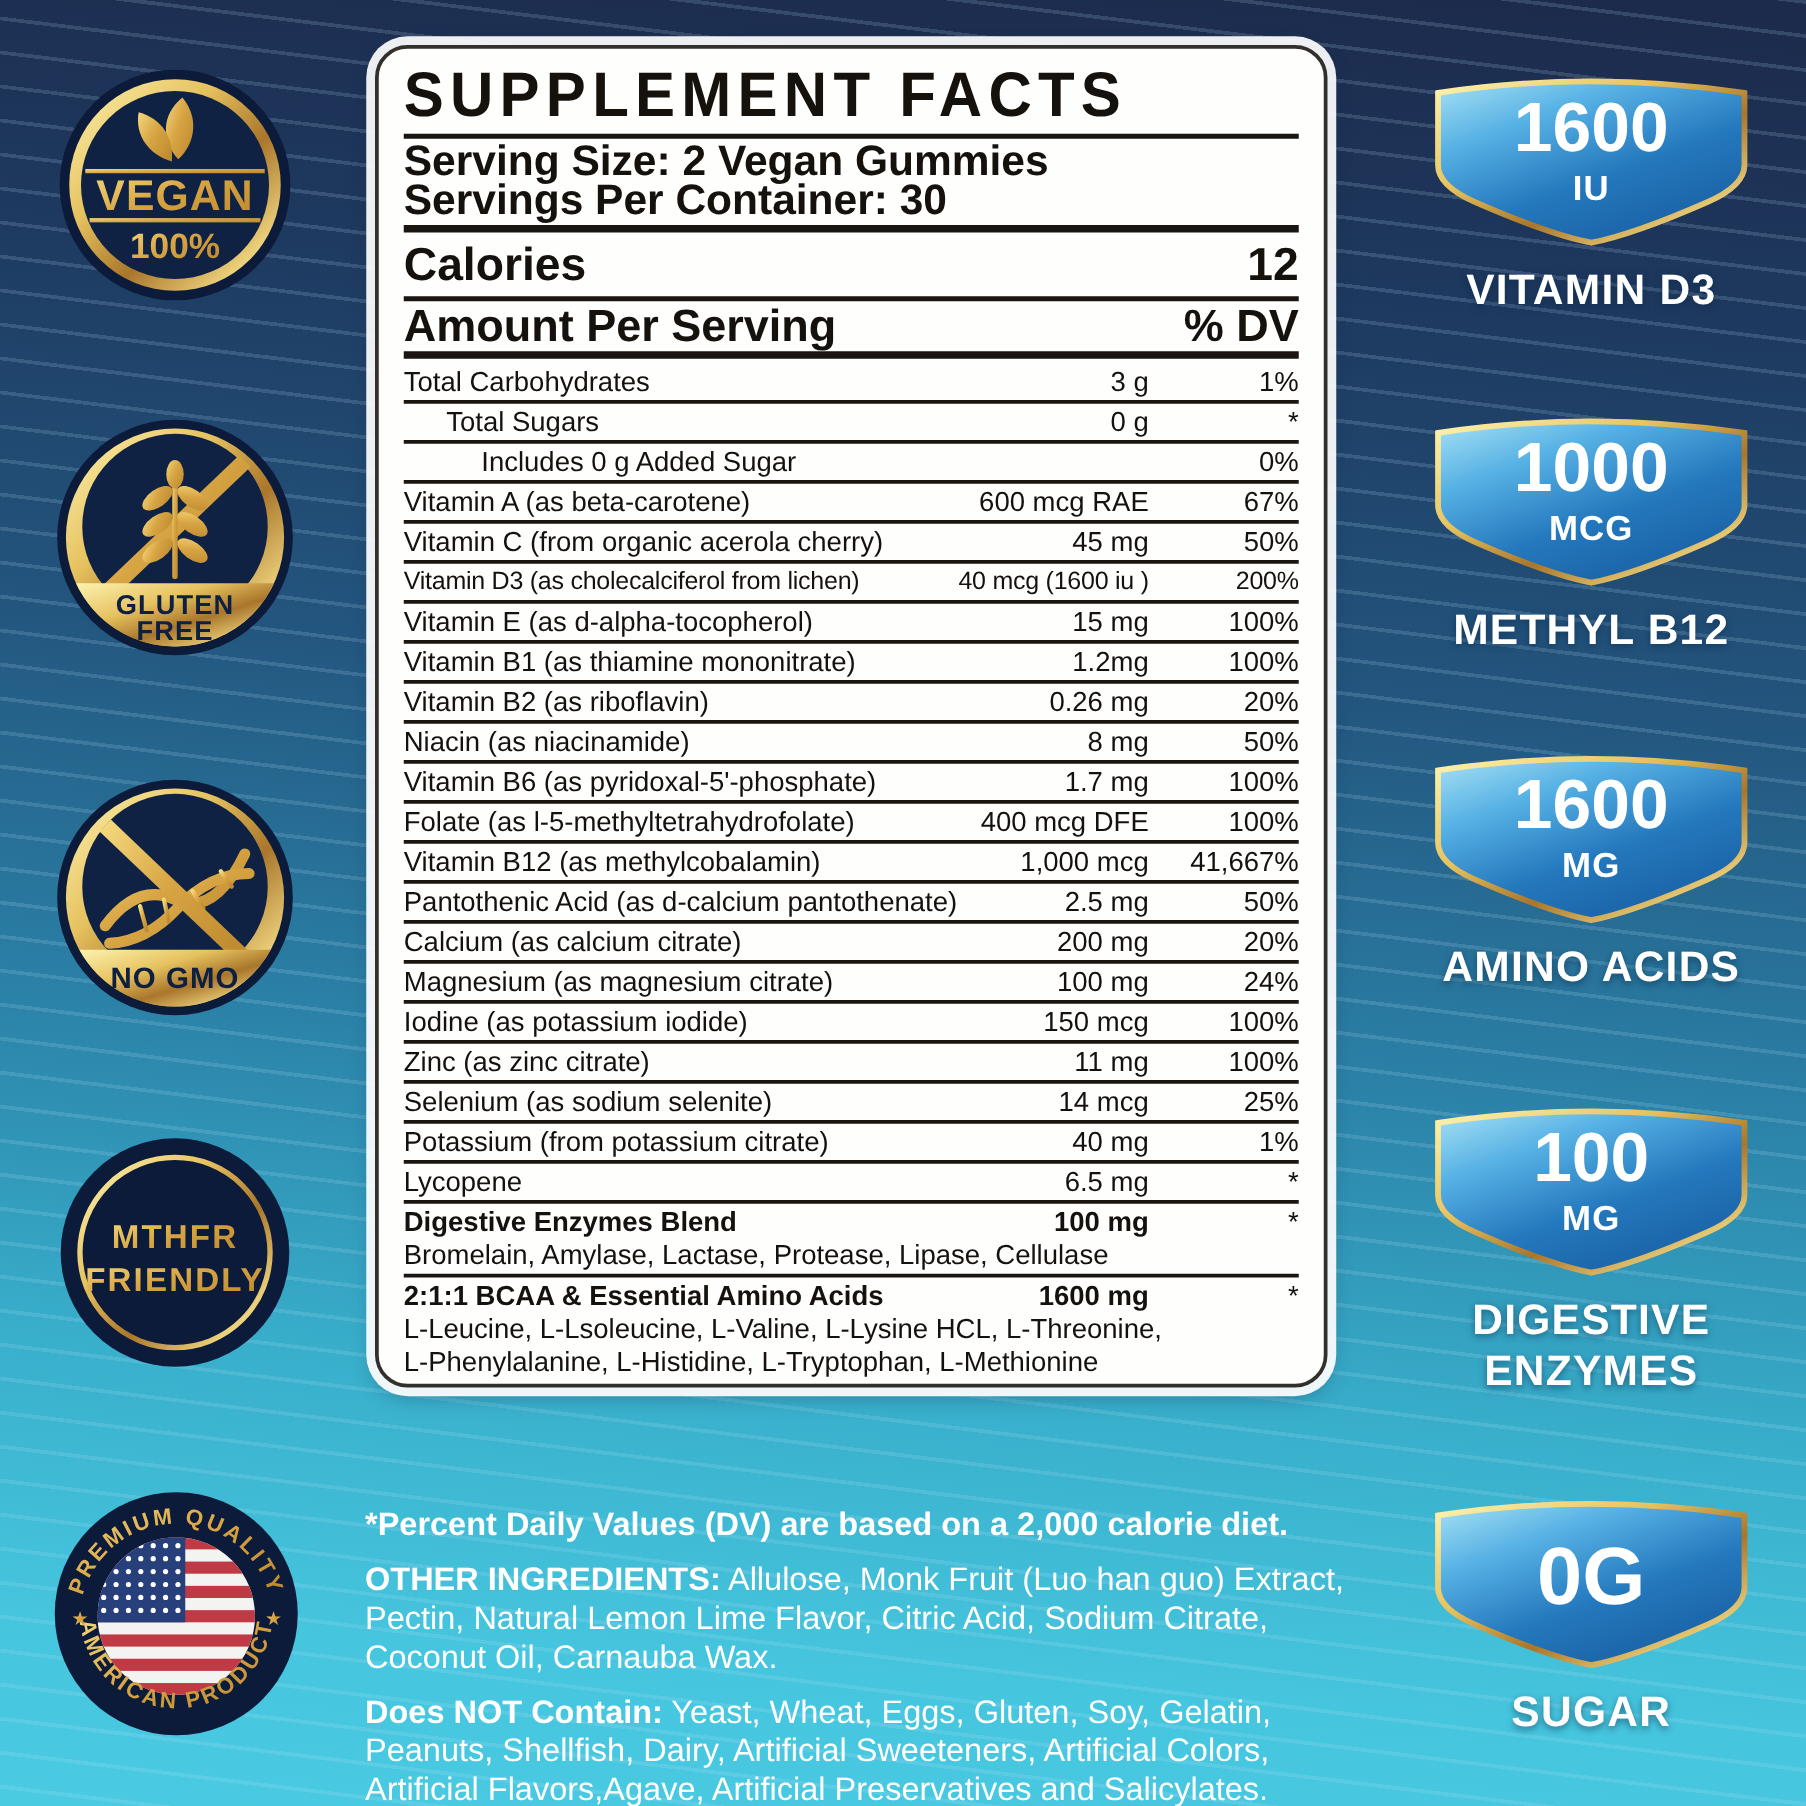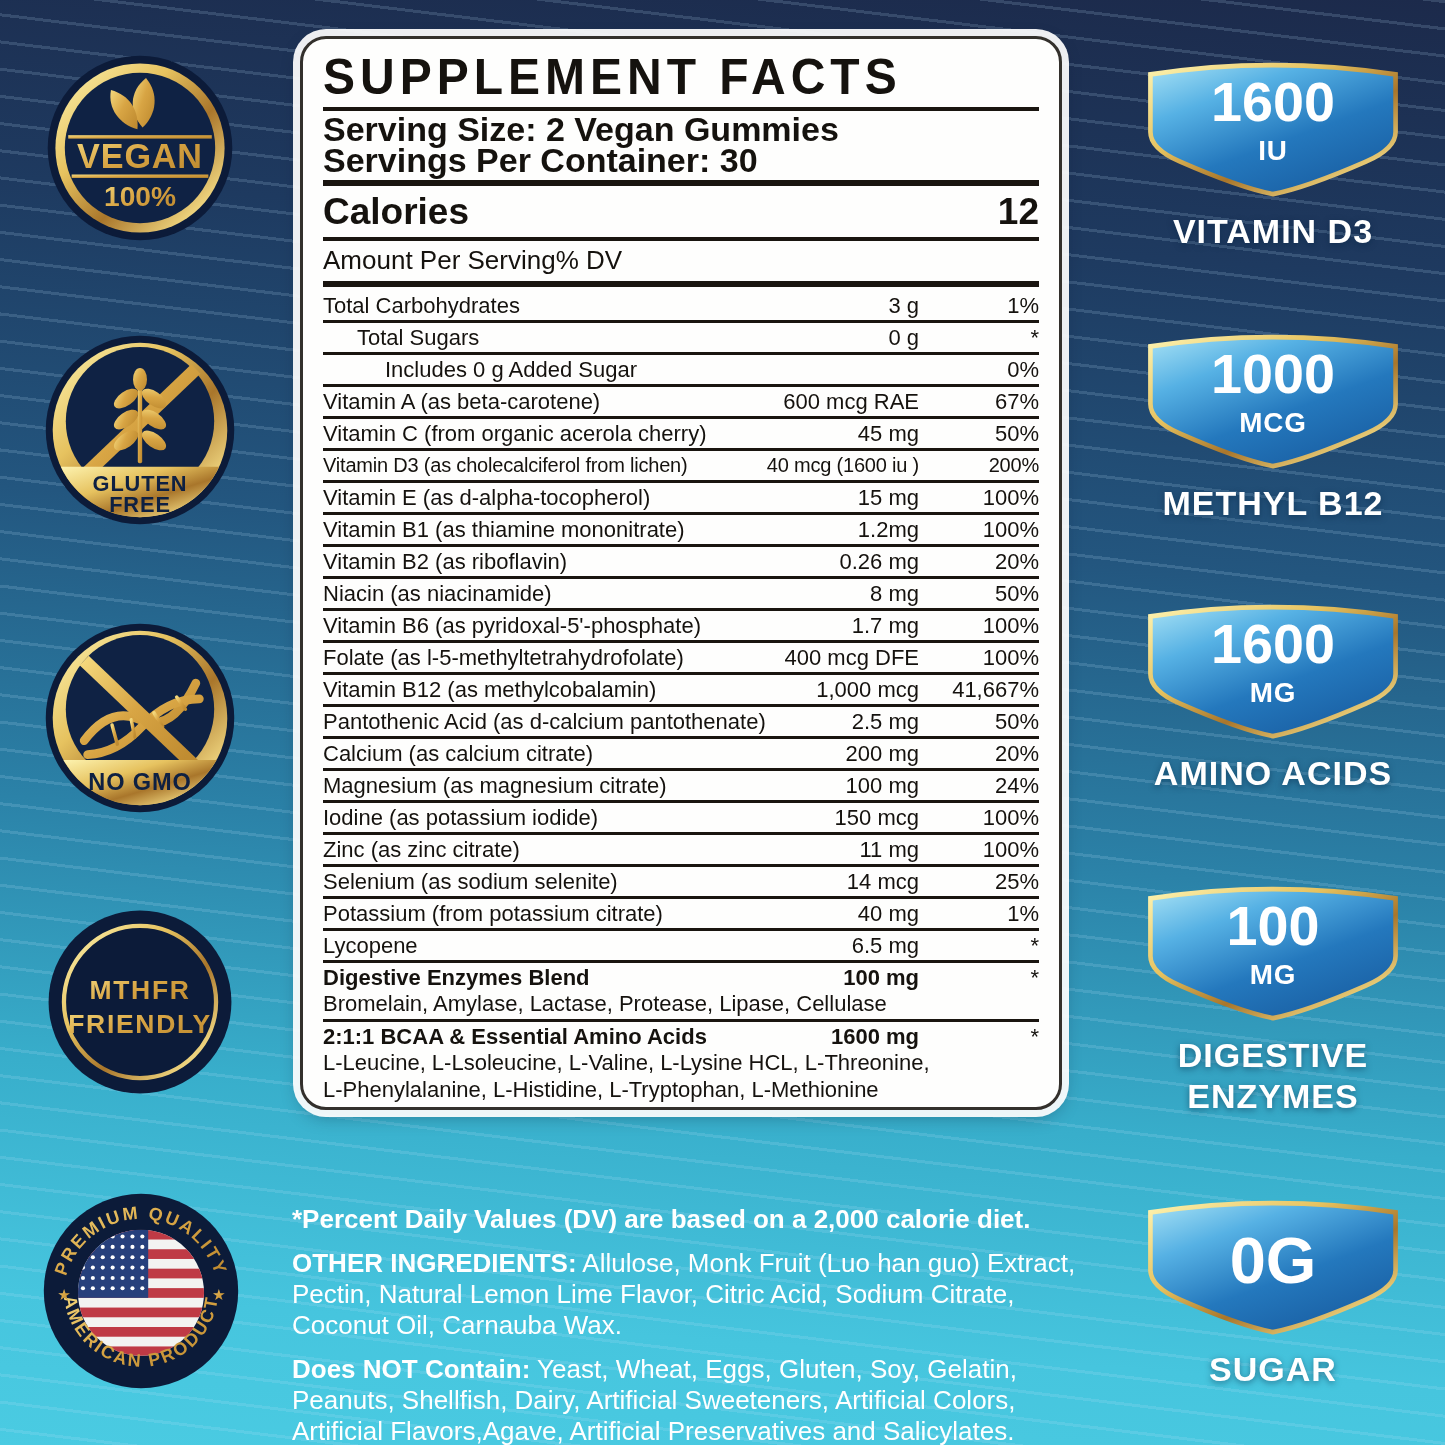--- a/index.html
+++ b/index.html
@@ -19,21 +19,21 @@
     position:absolute;left:300px;top:36px;width:762px;box-sizing:border-box;
     background:#fefefd;border:3px solid #33302c;border-radius:26px;
     box-shadow:0 0 0 7px rgba(255,255,255,.92),0 6px 18px rgba(0,20,40,.35);
     padding:10px 20px 2px;color:#15120e;
   }
   .panel-title{font-size:48px;line-height:52px;font-weight:bold;letter-spacing:5px;margin:2px 0 4px;white-space:nowrap;transform:scaleY(1.05);transform-origin:left center;}
   .rule{height:4px;background:#1a1510;margin:3px 0;}
   .rule-thick{height:6px;background:#1a1510;margin:4px 0;}
   .serv{font-size:34px;font-weight:bold;line-height:31px;}
   .cal-row{display:flex;justify-content:space-between;align-items:baseline;font-size:37px;font-weight:bold;line-height:44px;}
-  .hdr-row{display:flex;justify-content:flex-start;font-size:26px;font-weight:normal;line-height:33px;}
+  .hdr-row{display:flex;justify-content:space-between;font-size:36px;font-weight:bold;line-height:33px;}
   .frow{border-bottom:3px solid #1a1510;padding:2px 0;font-size:22px;line-height:25px;}
   .frow:last-child{border-bottom:0;}
   .l1{display:flex;align-items:baseline;}
   .amt{margin-left:auto;white-space:nowrap;}
   .dv{width:120px;text-align:right;flex-shrink:0;}
   .ind1 .nm{padding-left:34px;}
   .ind2 .nm{padding-left:62px;}
   .bold .nm,.bold .amt{font-weight:bold;}
   .cond{font-size:20px;letter-spacing:-0.2px;}
   .sub{line-height:26px;padding-top:1px;}

